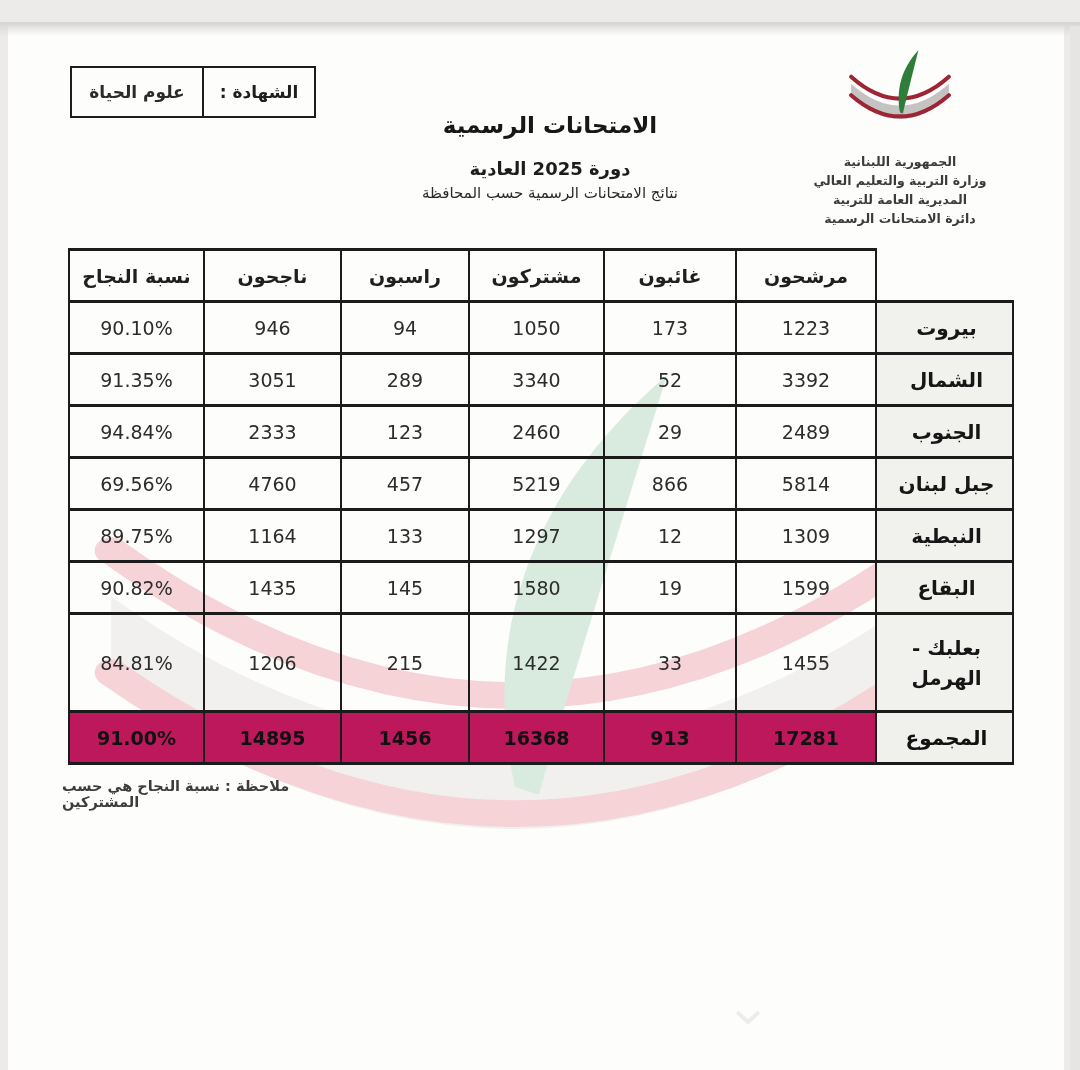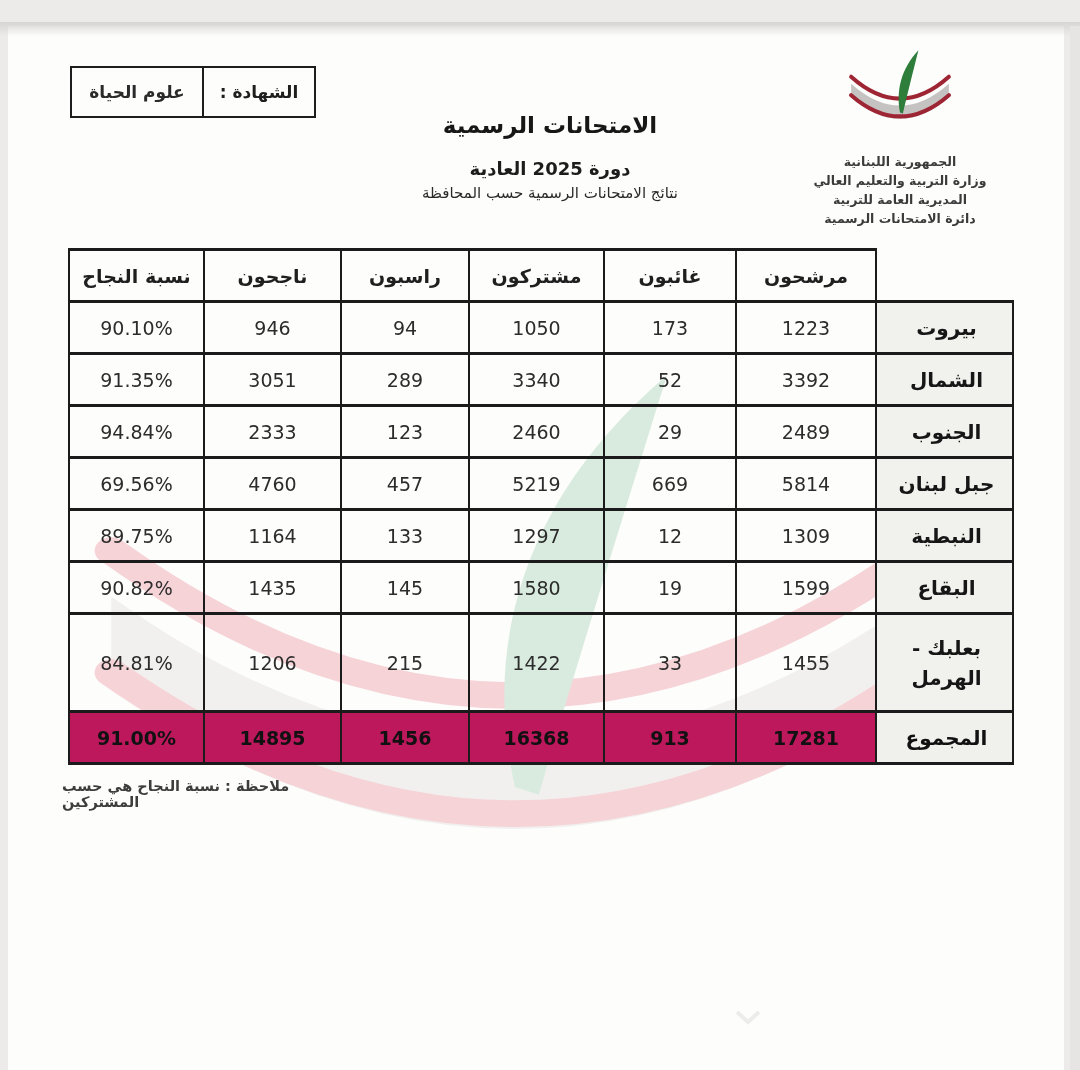--- a/index.html
+++ b/index.html
@@ -171,21 +171,21 @@
             <td dir="ltr">2489</td>
             <td dir="ltr">29</td>
             <td dir="ltr">2460</td>
             <td dir="ltr">123</td>
             <td dir="ltr">2333</td>
             <td dir="ltr">94.84%</td>
           </tr>
           <tr>
             <td class="gov">جبل لبنان</td>
             <td dir="ltr">5814</td>
-            <td dir="ltr">669</td>
+            <td dir="ltr">866</td>
             <td dir="ltr">5219</td>
             <td dir="ltr">457</td>
             <td dir="ltr">4760</td>
             <td dir="ltr">69.56%</td>
           </tr>
           <tr>
             <td class="gov">النبطية</td>
             <td dir="ltr">1309</td>
             <td dir="ltr">12</td>
             <td dir="ltr">1297</td>

